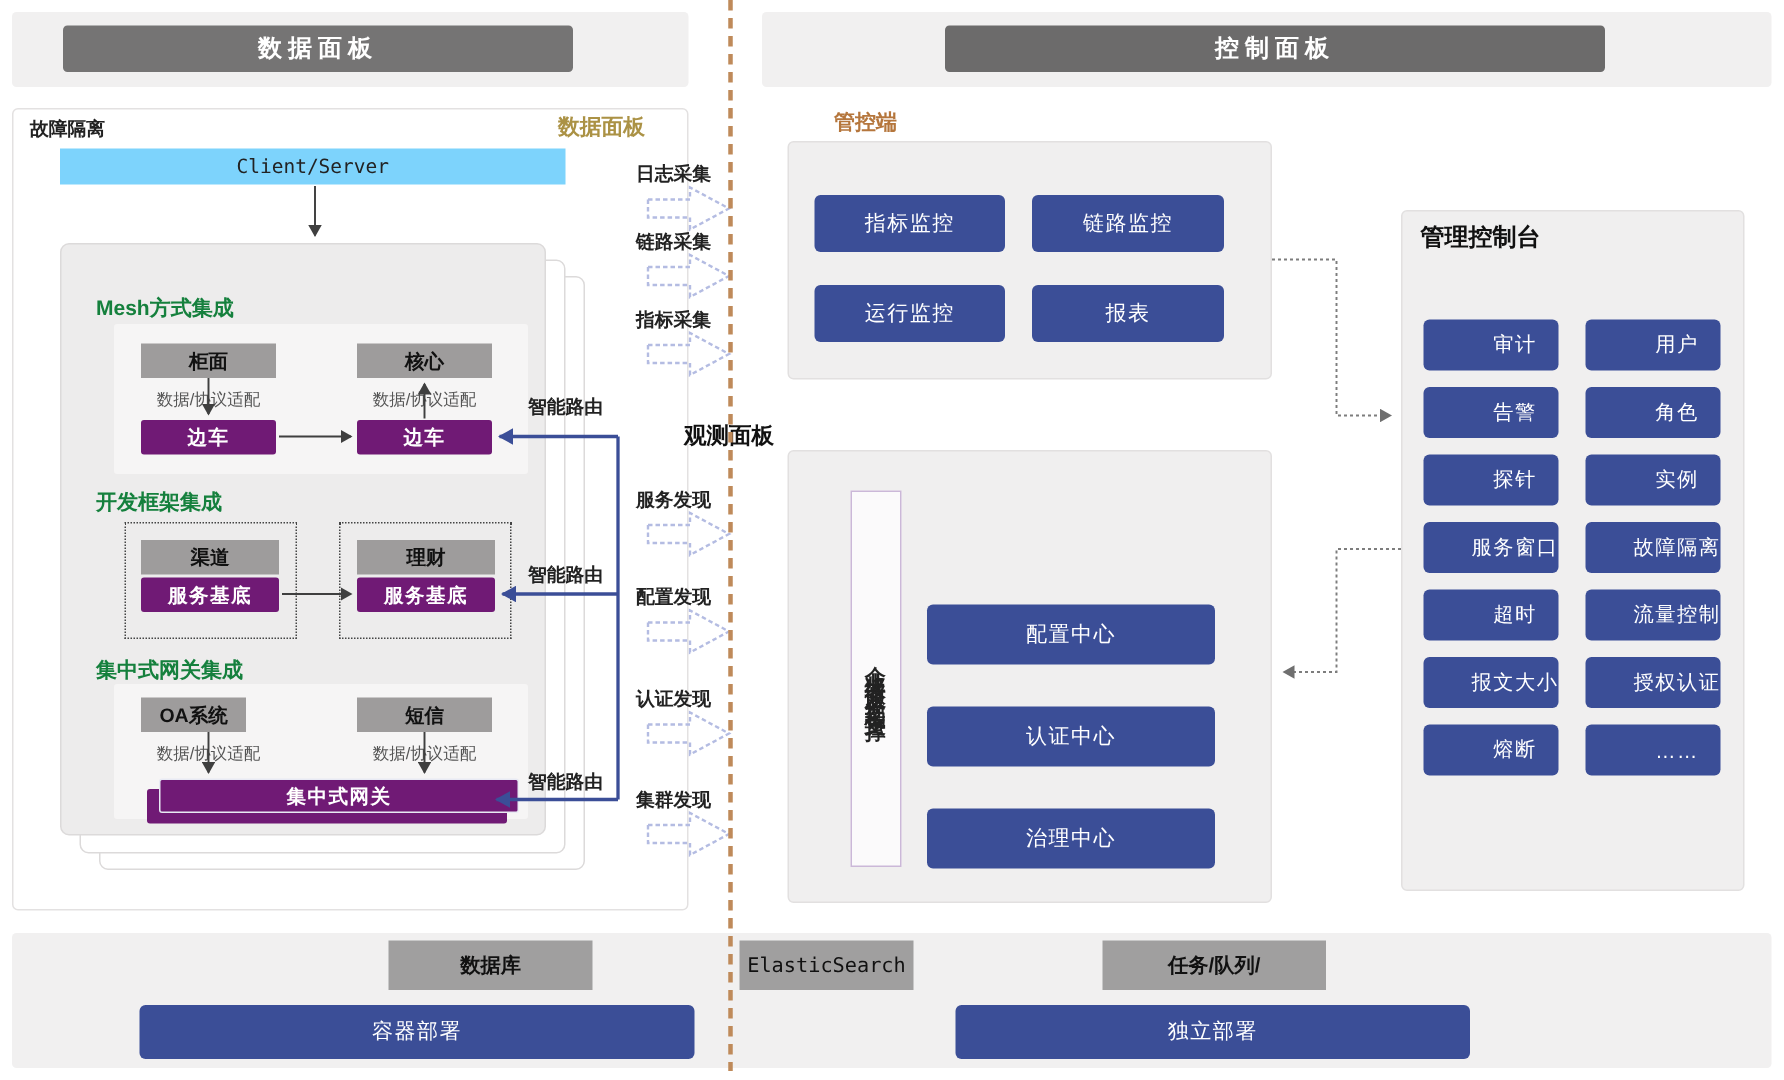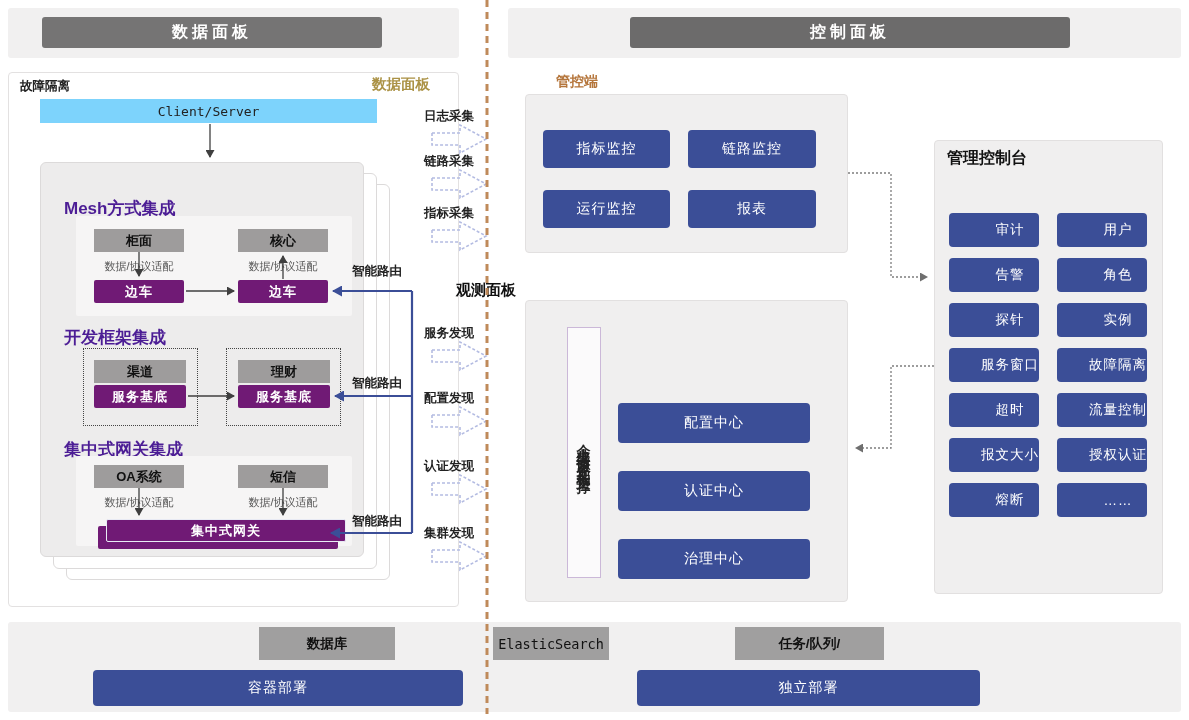--- a/index.html
+++ b/index.html
@@ -25,21 +25,21 @@
   .bluebox { background:#701a75; color:#fff; display:flex; align-items:center; justify-content:center;
              font-size:13px; font-weight:600; border-radius:2px; letter-spacing:1px; }
   .bluebtn { background:#3b4e97; color:#fff; display:flex; align-items:center; justify-content:center;
              font-size:14px; border-radius:4px; letter-spacing:1px; }
   .lightbox { background:#7dd3fc; color:#222; display:flex; align-items:center; justify-content:center;
               font-size:13px; font-family:"DejaVu Sans Mono", monospace; }
   .mgraybox { background:#a09f9f; color:#111; display:flex; align-items:center; justify-content:center;
               font-size:13.5px; font-weight:600; }
   .dottedbox { border:1.5px dotted #444; }
 
-  .seclabel { font-size:17px; font-weight:700; color:#4c1d95; }
+  .seclabel { font-size:14px; font-weight:700; color:#15803d; }
   .adapter { font-size:11px; color:#555; text-align:center; }
   .sidelabel { font-size:12.5px; font-weight:700; color:#222; }
   .goldlabel { font-size:14.5px; font-weight:700; color:#ab9245; }
   .orangelabel { font-size:14px; font-weight:700; color:#b5763c; }
   .boldlabel { font-size:15px; font-weight:700; color:#111; }
 
   .vtext { writing-mode:vertical-lr; text-orientation:upright; font-size:14px; font-weight:600; color:#222;
            letter-spacing:4px; display:flex; align-items:center; justify-content:center; }
   .supportbox { background:#fbfafb; border:1px solid #cbb8d8; }
 
@@ -80,21 +80,21 @@
   <div class="abs seclabel" style="left:64px;top:326px;">开发框架集成</div>
   <div class="abs dottedbox" style="left:83px;top:348px;width:115px;height:78px;"></div>
   <div class="abs dottedbox" style="left:226px;top:348px;width:115px;height:78px;"></div>
   <div class="abs graybox" style="left:94px;top:360px;width:92px;height:23px;">渠道</div>
   <div class="abs graybox" style="left:238px;top:360px;width:92px;height:23px;">理财</div>
   <div class="abs bluebox" style="left:94px;top:385px;width:92px;height:23px;">服务基底</div>
   <div class="abs bluebox" style="left:238px;top:385px;width:92px;height:23px;">服务基底</div>
 
   <div class="abs seclabel" style="left:64px;top:438px;">集中式网关集成</div>
   <div class="abs innerbox" style="left:76px;top:456px;width:276px;height:90px;"></div>
-  <div class="abs graybox" style="left:94px;top:465px;width:90px;height:23px;">OA系统</div>
+  <div class="abs graybox" style="left:94px;top:465px;width:70px;height:23px;">OA系统</div>
   <div class="abs graybox" style="left:238px;top:465px;width:90px;height:23px;">短信</div>
   <div class="abs adapter" style="left:94px;top:495px;width:90px;">数据/协议适配</div>
   <div class="abs adapter" style="left:238px;top:495px;width:90px;">数据/协议适配</div>
   <div class="abs bluebox" style="left:98px;top:526px;width:240px;height:23px;"></div>
   <div class="abs bluebox" style="left:90px;top:519px;width:240px;height:23px;border:1px solid #e8eaf4;margin-left:16px;">集中式网关</div>
 
   <div class="abs sidelabel" style="left:352px;top:263px;">智能路由</div>
   <div class="abs sidelabel" style="left:352px;top:375px;">智能路由</div>
   <div class="abs sidelabel" style="left:352px;top:513px;">智能路由</div>
 

